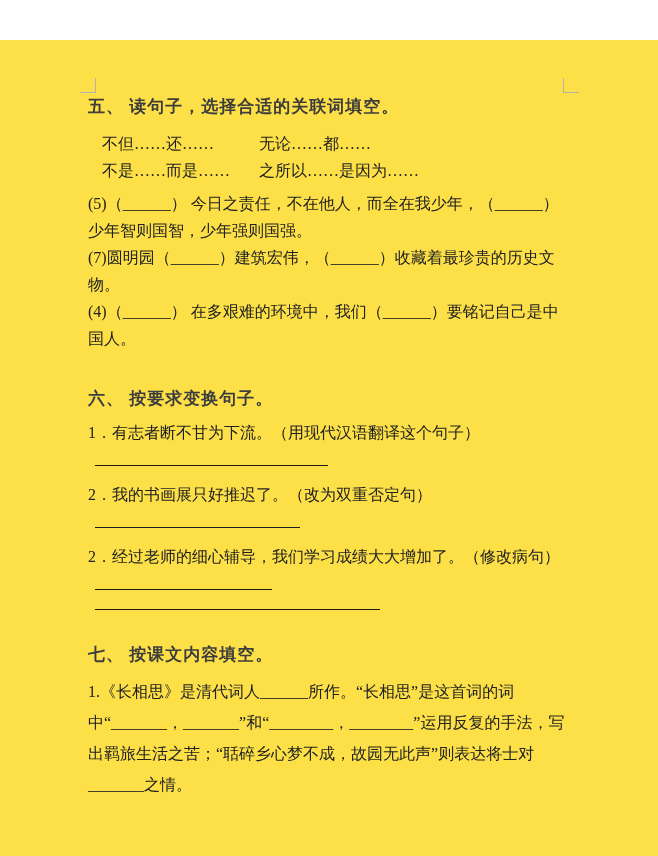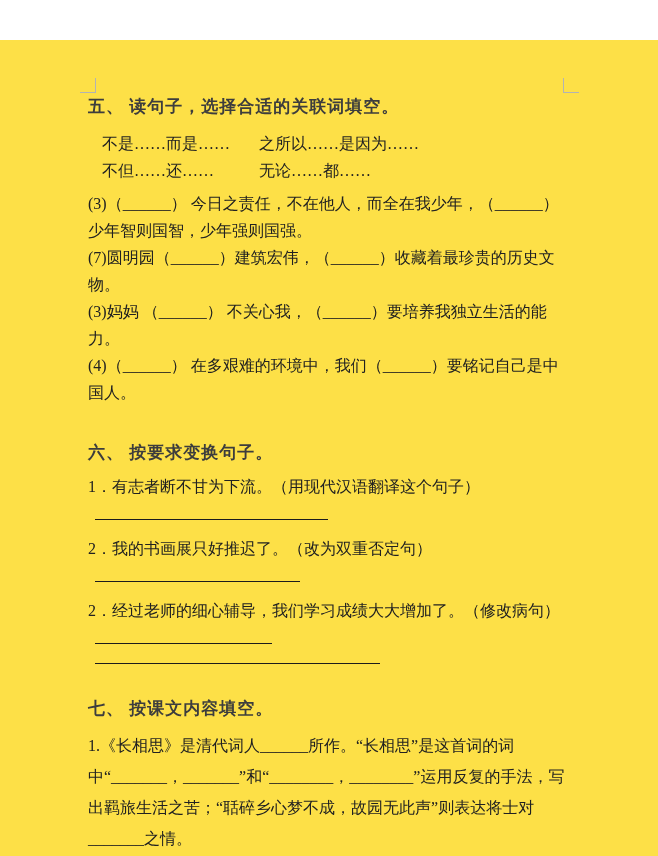--- a/index.html
+++ b/index.html
@@ -78,32 +78,31 @@
   <div class="corner tr"></div>
   <div class="corner bl"></div>
   <div class="corner br"></div>
 
   <div class="content">
 
     <div class="section-5">
       <div class="sec-title">五、 读句子，选择合适的关联词填空。</div>
       <div class="word-bank">
         <div class="wb-row">
+          <span class="wb-left">不但……还……</span>
+          <span>无论……都……</span>
+        </div>
+        <div class="wb-row">
           <span class="wb-left">不是……而是……</span>
           <span>之所以……是因为……</span>
         </div>
-        <div class="wb-row">
-          <span class="wb-left">不但……还……</span>
-          <span>无论……都……</span>
-        </div>
       </div>
       <div class="items">
-        <div>(3)（______） 今日之责任，不在他人，而全在我少年，（______）少年智则国智，少年强则国强。</div>
+        <div>(5)（______） 今日之责任，不在他人，而全在我少年，（______）少年智则国智，少年强则国强。</div>
         <div>(7)圆明园（______）建筑宏伟，（______）收藏着最珍贵的历史文物。</div>
-        <div>(3)妈妈 （______） 不关心我，（______）要培养我独立生活的能力。</div>
         <div>(4)（______） 在多艰难的环境中，我们（______）要铭记自己是中国人。</div>
       </div>
     </div>
 
     <div class="section-6">
       <div class="sec-title">六、 按要求变换句子。</div>
       <div class="question">1．有志者断不甘为下流。（用现代汉语翻译这个句子）</div>
       <div class="answer-line al-1"></div>
       <div class="question">2．我的书画展只好推迟了。（改为双重否定句）</div>
       <div class="answer-line al-2"></div>

